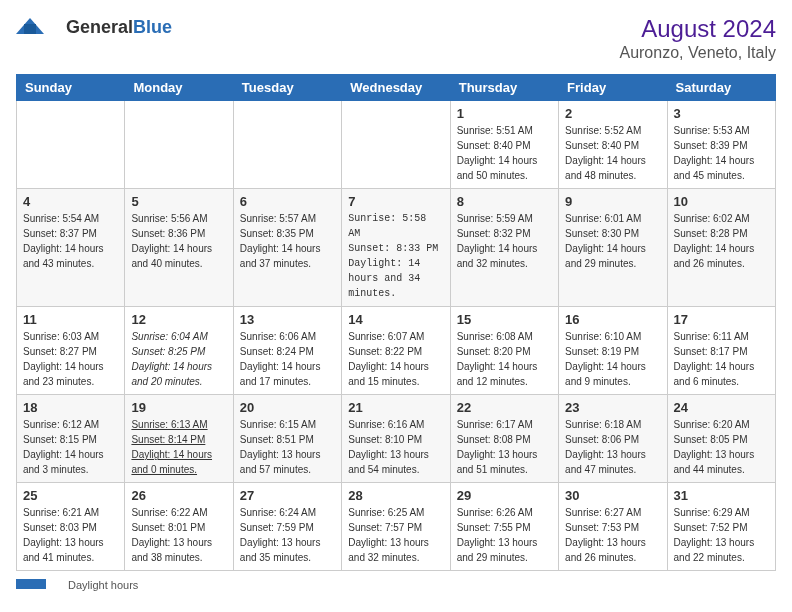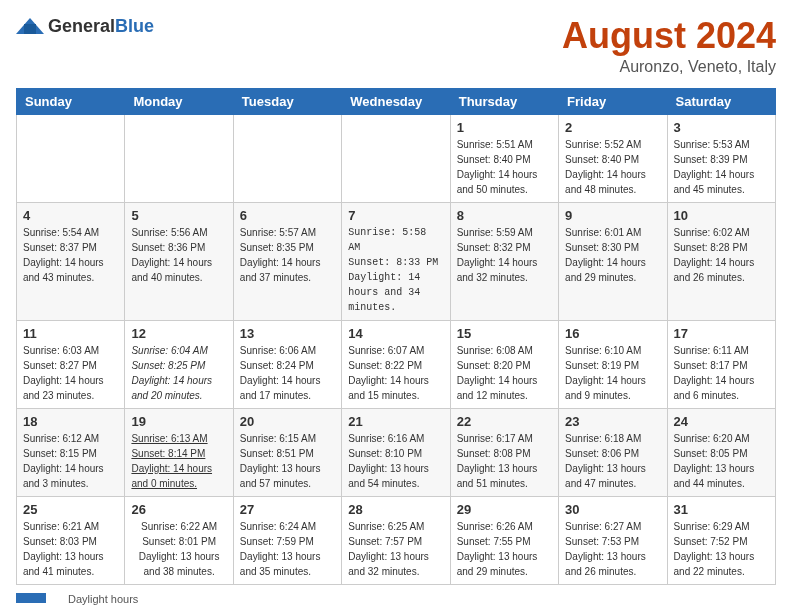--- a/index.html
+++ b/index.html
@@ -11,33 +11,34 @@
       padding: 16px;
     }
     .header {
       display: flex;
       justify-content: space-between;
       align-items: flex-start;
       margin-bottom: 12px;
     }
     .logo {
       display: flex;
-      gap: 4px;
+      align-items: center;
+      gap: 22px;
     }
     .logo-icon {
       width: 28px;
       height: 22px;
     }
     .title-block {
       text-align: right;
     }
     .month-year {
-      font-size: 36px;
-      font-weight: 700;
-      color: #c2410c;
+      font-size: 24px;
+      font-weight: 400;
+      color: #4c1d95;
       line-height: 1.1;
     }
     .location {
       font-size: 16px;
       color: #555;
       margin-top: 2px;
     }
     .calendar {
       width: 100%;
       border-collapse: collapse;
@@ -287,21 +288,21 @@
       </tr>
       <tr>
         <td>
           <div class="day-num">25</div>
           <div class="day-info" style="white-space: pre-line;">Sunrise: 6:21 AM
 Sunset: 8:03 PM
 Daylight: 13 hours and 41 minutes.</div>
         </td>
         <td>
           <div class="day-num">26</div>
-          <div class="day-info" style="white-space: pre-line; text-align: center;">Sunrise: 6:22 AM
+          <div class="day-info" style="white-space: pre-line;">Sunrise: 6:22 AM
 Sunset: 8:01 PM
 Daylight: 13 hours and 38 minutes.</div>
         </td>
         <td>
           <div class="day-num">27</div>
           <div class="day-info" style="white-space: pre-line;">Sunrise: 6:24 AM
 Sunset: 7:59 PM
 Daylight: 13 hours and 35 minutes.</div>
         </td>
         <td>

